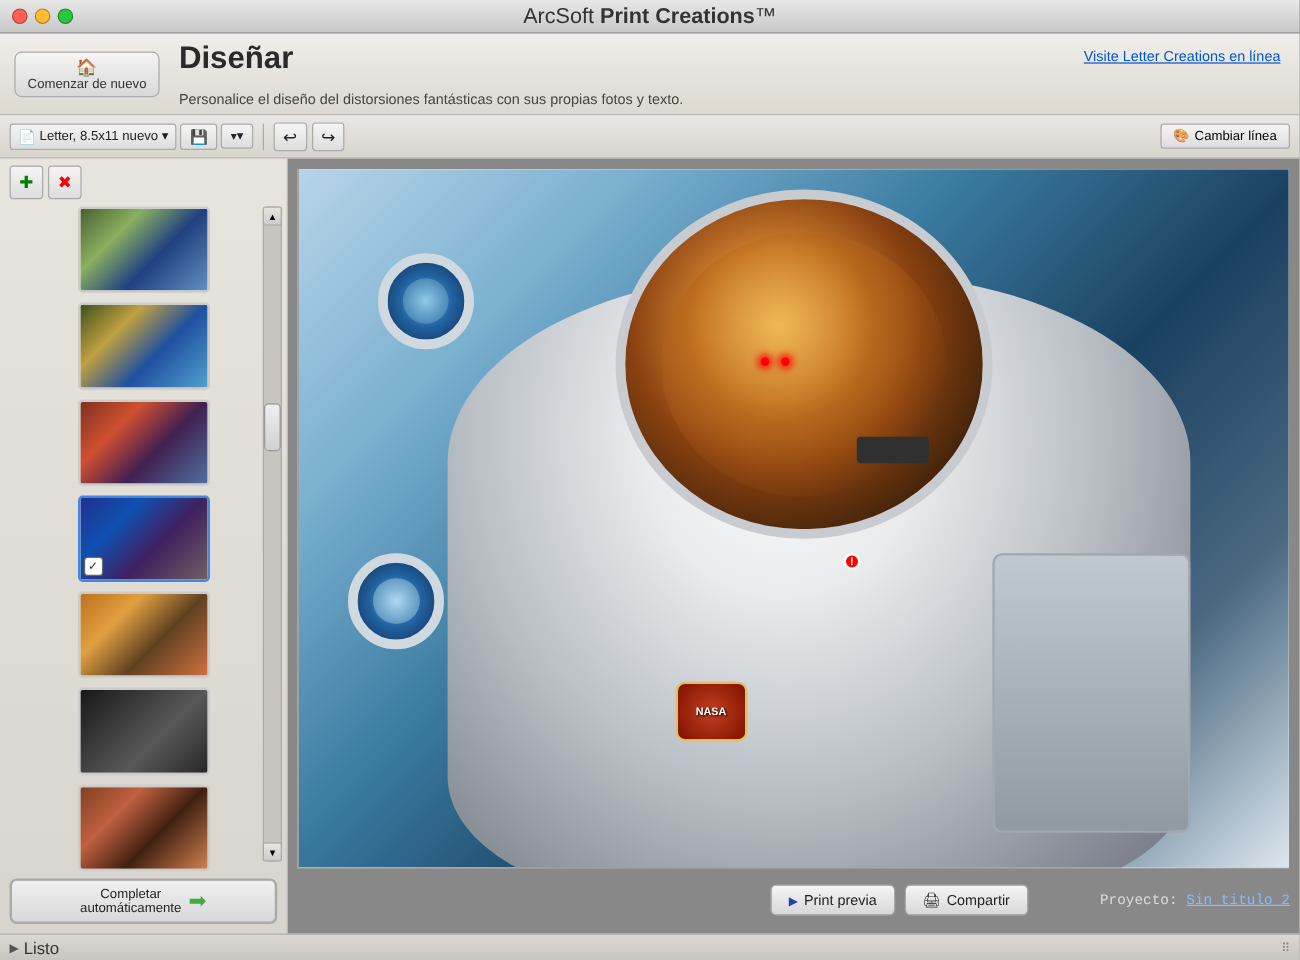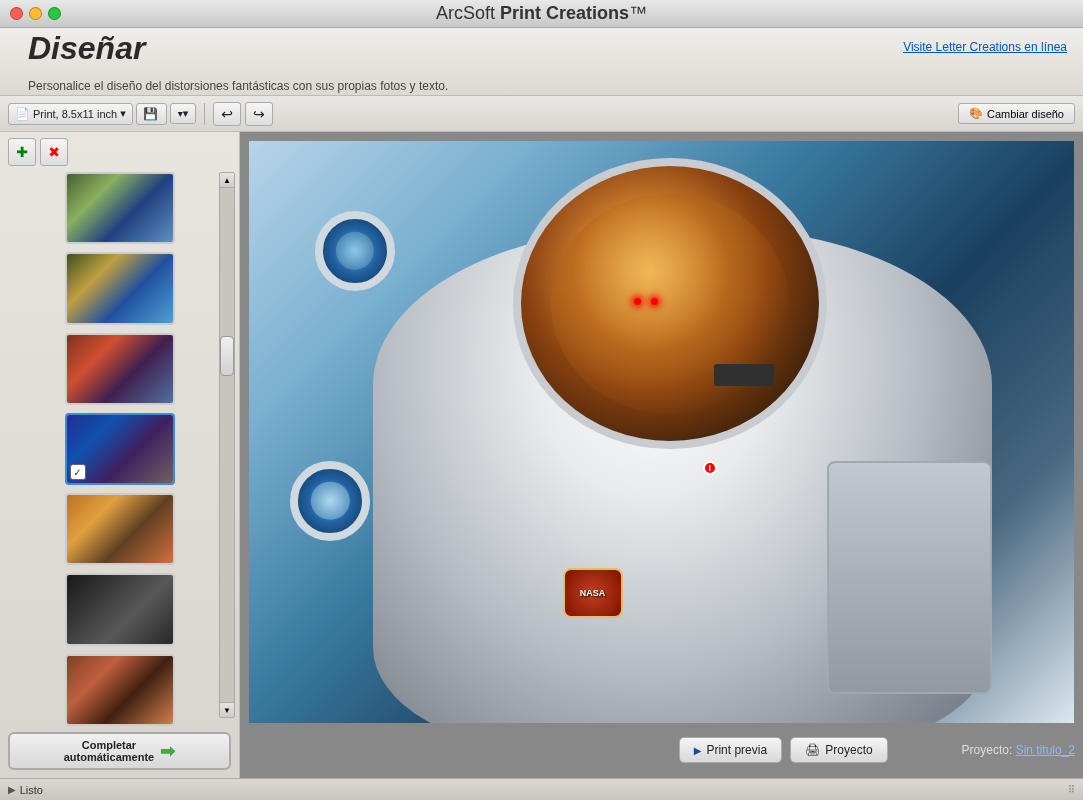--- a/index.html
+++ b/index.html
@@ -75,24 +75,23 @@
       align-items: center;
       font-size: 11px;
       color: #333;
       min-width: 80px;
     }
     .title-area {
       margin-left: 16px;
       flex: 1;
     }
     .title-area h1 {
-      font-size: 32px;
+      font-size: 26px;
       font-weight: bold;
       color: #2a2a2a;
-      font-style: italic;
     }
     .title-area p {
       font-size: 12px;
       color: #444;
       margin-top: 12px;
     }
     .visit-link {
       position: absolute;
       right: 16px;
       top: 12px;
@@ -290,21 +289,21 @@
       background: linear-gradient(to bottom, #f0f0f0, #d8d8d8);
       border: 2px solid #aaa;
       border-radius: 6px;
       padding: 5px 5px;
       cursor: pointer;
       display: flex;
       align-items: center;
       justify-content: center;
       gap: 6px;
       font-size: 11px;
-      font-weight: bold;
+      font-weight: normal;
       color: #222;
     }
     .auto-icon {
       font-size: 18px;
       color: #44aa44;
     }
 
     
     .canvas-area {
       flex: 1;
@@ -408,20 +407,21 @@
       font-size: 12px;
       display: flex;
       align-items: center;
       gap: 5px;
       color: #222;
     }
     .project-info {
       font-size: 12px;
       color: #ddd;
       white-space: nowrap;
+      font-family: Liberation Mono, monospace;
     }
     .project-link {
       color: #88bbff;
       text-decoration: underline;
       cursor: pointer;
     }
 
     
     .statusbar {
       width: 100%;
@@ -431,21 +431,21 @@
       display: flex;
       align-items: center;
       padding: 0 8px;
       gap: 4px;
     }
     .status-arrow {
       font-size: 10px;
       color: #555;
     }
     .status-text {
-      font-size: 11px;
+      font-size: 14px;
       color: #333;
     }
     .status-grip {
       margin-left: auto;
       font-size: 10px;
       color: #888;
     }
 
     
     .thumb-1 { background: linear-gradient(135deg, #4a7a3a, #8ab060, #2040a0, #6080c0); }
@@ -479,51 +479,55 @@
     <div class="tb-btn tb-max"></div>
   </div>
   <span class="titlebar-title">
     ArcSoft <strong>Print Creations</strong><span>™</span>
   </span>
 </div>
 
 <div class="main-window">
 
   <div class="topbar">
+    <button class="back-btn">
+      <span class="icon-home"></span>
+      <span>Comenzar de nuevo</span>
+    </button>
     <div class="title-area">
       <h1>Diseñar</h1>
       <p>Personalice el diseño del distorsiones fantásticas con sus propias fotos y texto.</p>
     </div>
     <a class="visit-link">Visite Letter Creations en línea</a>
   </div>
 
   <div class="toolbar">
     <div class="toolbar-group">
       <div class="page-select">
         <span class="icon-page"></span>
-        <span>Print, 8.5x11 inch</span>
+        <span>Letter, 8.5x11 nuevo</span>
         <span>▾</span>
       </div>
       <button class="tb-tool-btn">
         <span class="icon-save"></span>
       </button>
       <button class="tb-tool-btn">
         <span class="icon-save2">▾</span>
       </button>
     </div>
     <div class="toolbar-sep"></div>
     <button class="tb-tool-btn">
       <span class="icon-undo"></span>
     </button>
     <button class="tb-tool-btn">
       <span class="icon-redo"></span>
     </button>
     <button class="cambiar-btn">
       <span class="icon-design"></span>
-      <span>Cambiar diseño</span>
+      <span>Cambiar línea</span>
     </button>
   </div>
 
   <div class="content-area">
 
     <div class="left-panel">
       <div class="panel-toolbar">
         <button class="panel-btn">
           <span class="icon-add"></span>
         </button>
@@ -611,21 +615,21 @@
 
       <div class="bottom-bar">
         <div style="flex:1;"></div>
         <div class="bottom-center">
           <button class="preview-btn">
             <span class="icon-play"></span>
             <span>Print previa</span>
           </button>
           <button class="share-btn">
             <span class="icon-share"></span>
-            <span>Proyecto</span>
+            <span>Compartir</span>
           </button>
         </div>
         <div class="project-info">
           <span>Proyecto:</span>
           <span class="project-link">Sin titulo_2</span>
         </div>
       </div>
     </div>
 
   </div>

